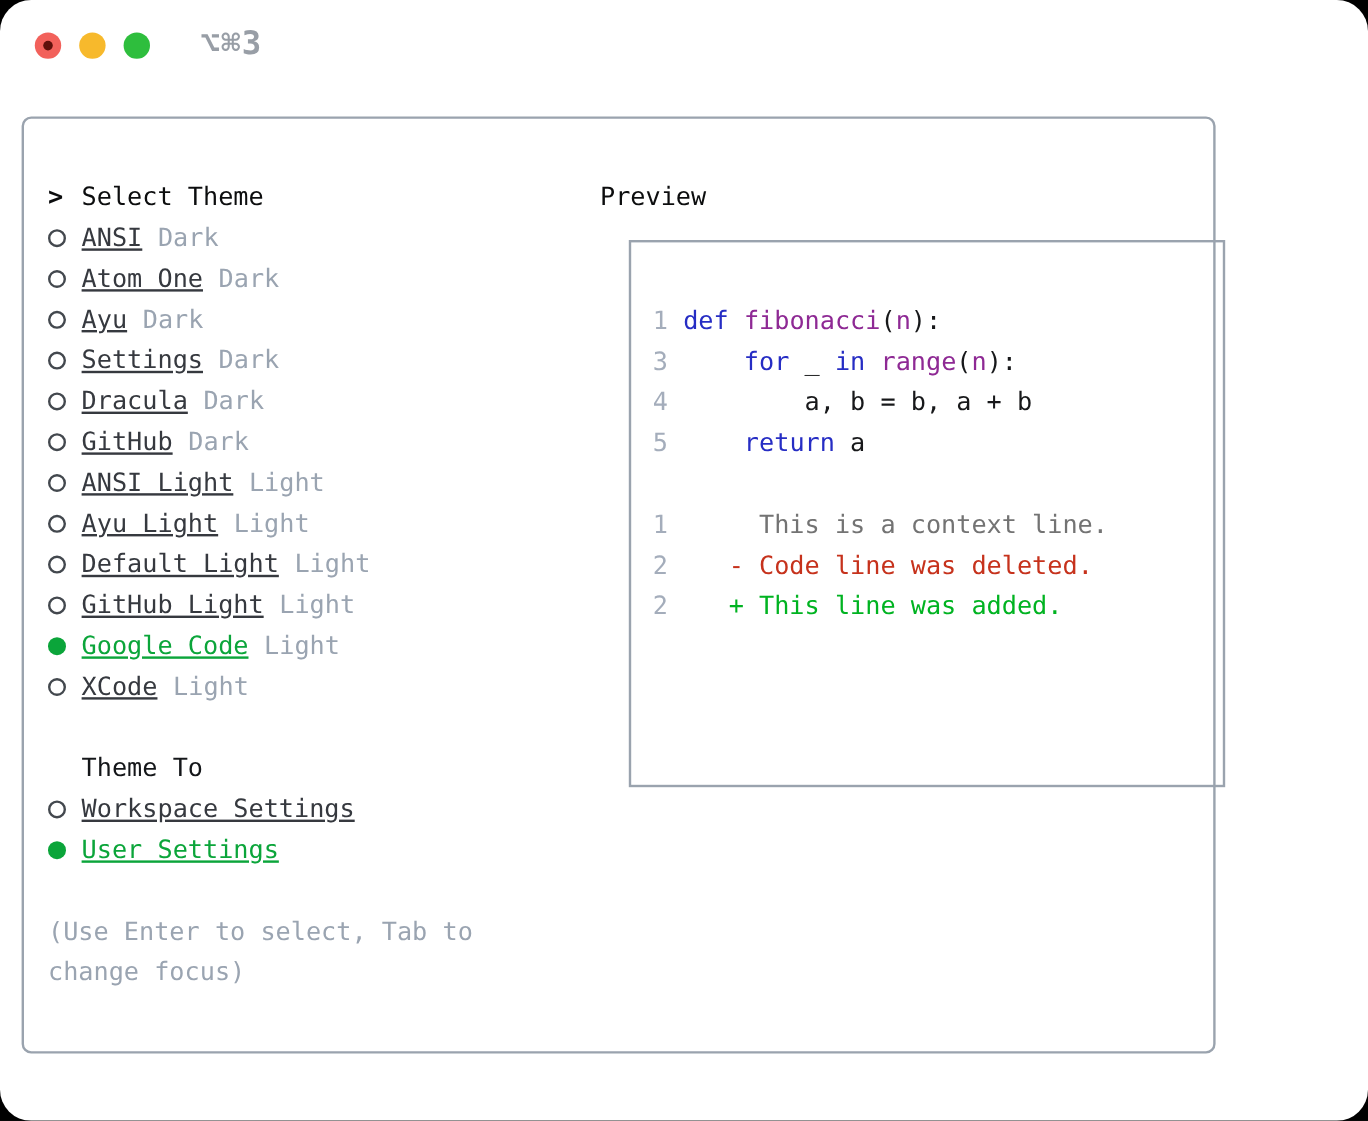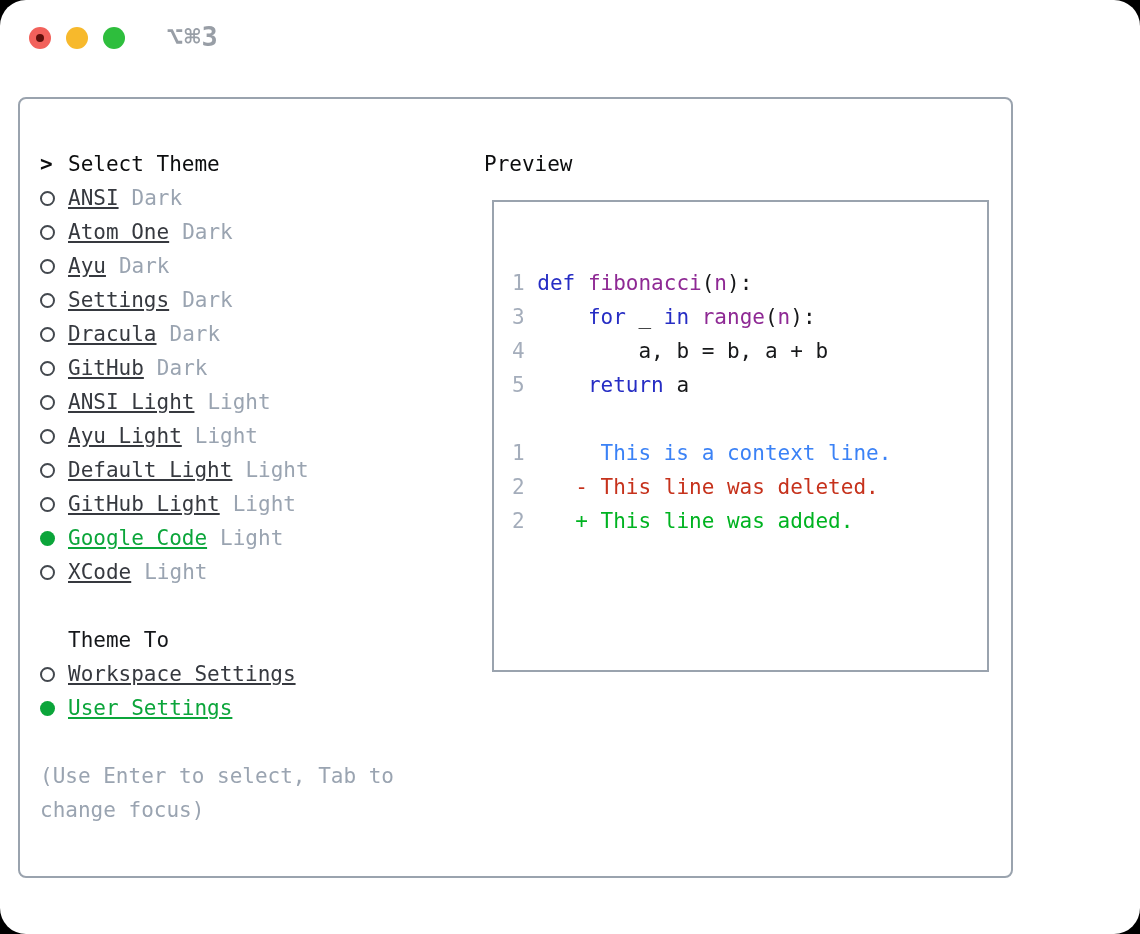--- a/index.html
+++ b/index.html
@@ -18,44 +18,44 @@
   .light.red .dot { position:absolute; left:7px; top:7px; width:8px; height:8px;
                     border-radius:50%; background:#5f100b; }
   .win-title { position:absolute; left:167px; top:21px; font-size:27px; font-weight:bold;
                color:#989ea6; letter-spacing:1px; }
 
   
   .main-box { position:absolute; left:18px; top:97px; width:991px; height:777px;
               border:2px solid #9aa3ae; border-radius:8px; }
 
   .left-col  { position:absolute; left:20px; top:48px; }
-  .right-col { position:absolute; left:464px; top:48px; }
+  .right-col { position:absolute; left:480px; top:48px; }
 
   .line { height:34px; display:flex; align-items:center; font-size:21px; color:#36393f; }
   .blank { height:34px; }
   .marker-slot { width:15px; margin-right:13px; flex:none; display:flex; align-items:center; }
   .prefix { font-weight:bold; color:#0c0d0e; }
   .circle { width:11px; height:11px; border:2.5px solid #43484e; border-radius:50%; }
   .circle.filled { width:15px; height:15px; border:none; background:#0ba53a; }
   .header-text { font-weight:normal; color:#0c0d0e; }
   .item-name { color:#36393f;text-decoration:underline; }
   .item-name.selected { color:#0ba53a;text-align:right; }
   .variant { color:#9aa4b1; margin-left:13px; }
   .apply-header-text { color:#141619; }
   .hint { width:432px; font-size:21px; line-height:34px; color:#9aa4b1; }
 
   
-  .preview-box { margin-top:19px; margin-left:8px; width:475px; height:404px;
-                 border:2px solid #9aa3ae; padding:64px 0 0 18px; overflow:hidden; }
+  .preview-box { margin-top:19px; margin-left:24px; width:475px; height:404px;
+                 border:2px solid #9aa3ae; padding:48px 0 0 18px; overflow:hidden; }
   .cline { white-space:pre; font-size:21px; line-height:34px; height:34px; color:#17181a; }
   .lnum { color:#a4adbb; }
   .kw  { color:#262dc4; }
   .fn  { color:#8e2994; }
   .num { color:#127a7d; }
-  .ctx { color:#3b82f6; }
+  .ctx { color:#737373; }
   .del { color:#c6321c; }
   .add { color:#00b321;text-align:center; }
 </style>
 </head>
 <body>
 
 <div class="stage">
   <div class="window">
 
     <div class="lights">
@@ -199,21 +199,21 @@
         <div class="preview-box">
           <div id="code-lines">
               <div class="cline"><span class="lnum">1</span><span> </span><span class="kw">def</span><span> </span><span class="fn">fibonacci</span><span>(</span><span class="fn">n</span><span>):</span></div>
               <div class="cline"><span class="lnum">3</span><span> </span><span>    </span><span class="kw">for</span><span> _ </span><span class="kw">in</span><span> </span><span class="fn">range</span><span>(</span><span class="fn">n</span><span>):</span></div>
               <div class="cline"><span class="lnum">4</span><span> </span><span>        a, b = b, a + b</span></div>
               <div class="cline"><span class="lnum">5</span><span> </span><span>    </span><span class="kw">return</span><span> a</span></div>
             </div>
           <div class="blank"></div>
           <div id="diff-lines">
               <div class="cline"><span class="lnum">1</span><span>      </span><span class="ctx">This is a context line.</span></div>
-              <div class="cline"><span class="lnum">2</span><span>    </span><span class="del">- This line was deleted.</span></div>
+              <div class="cline"><span class="lnum">2</span><span>    </span><span class="del">- Code line was deleted.</span></div>
               <div class="cline"><span class="lnum">2</span><span>    </span><span class="add">+ This line was added.</span></div>
             </div>
         </div>
       </div>
 
     </div>
   </div>
 </div>
 
 </body></html>

